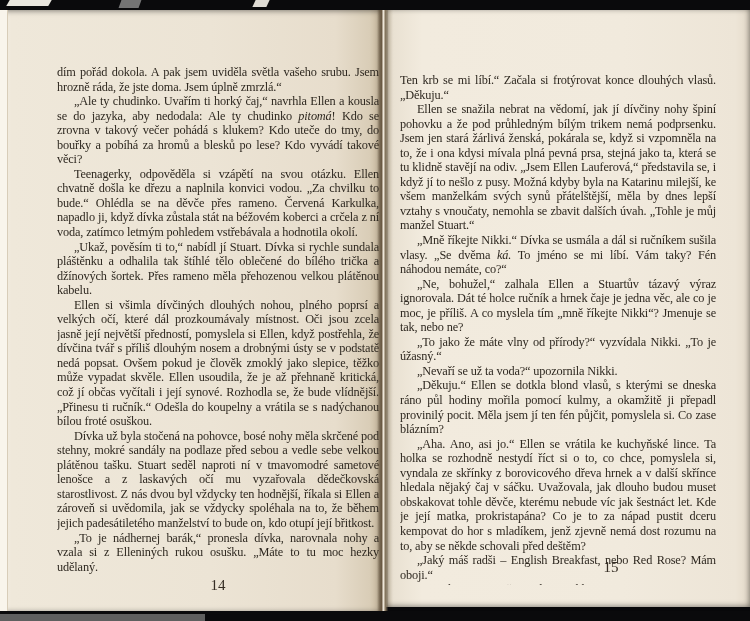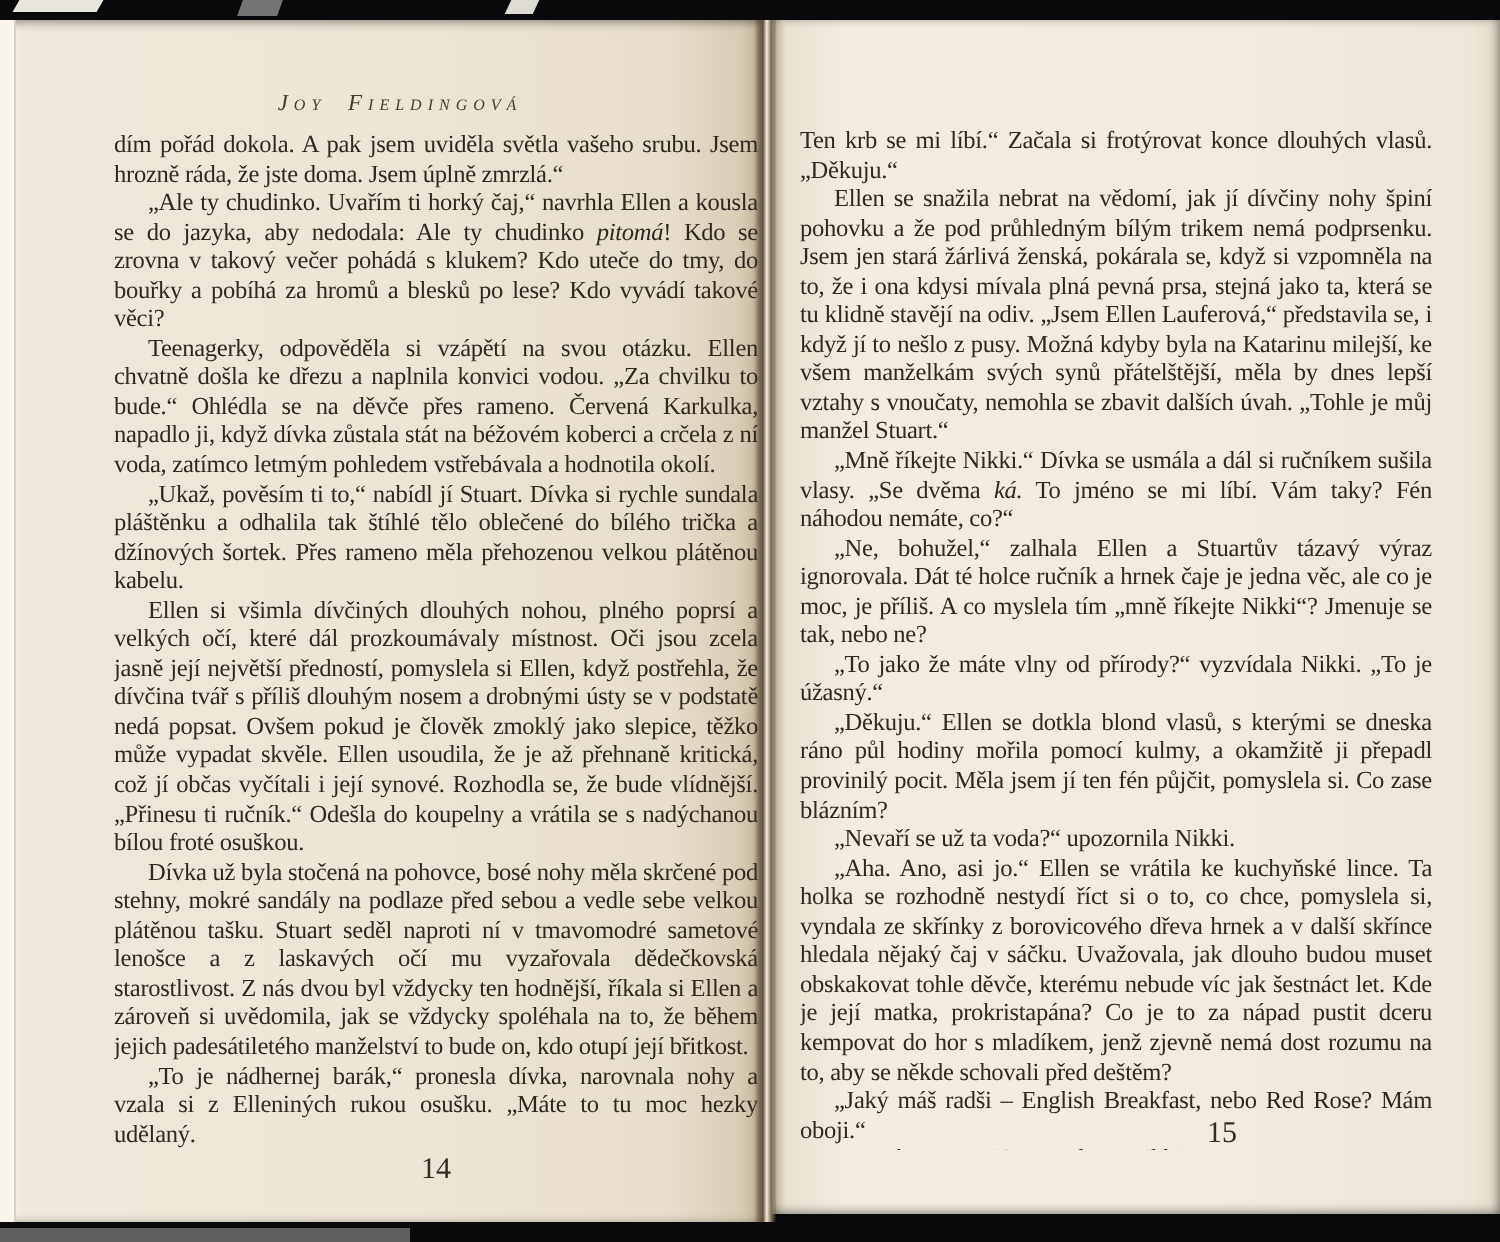--- a/index.html
+++ b/index.html
@@ -48,59 +48,58 @@
   }
   .page-left  .running-header { left:40px; width:320px; }
   .page-right .running-header { left:14px; width:316px; }
 
   .page-body {
     position:absolute; top:55px; overflow:hidden;
     font-size:12.3px; line-height:14.55px; letter-spacing:-0.15px;
     color:#2e2820; text-align:justify;
   }
   .page-left  .page-body { left:57px; width:322px; height:512px; }
-  .page-right .page-body { left:14px; width:316px; height:512px; }
+  .page-right .page-body { left:14px; width:316px; height:512px;margin-top:10px; }
 
   .para { margin:0; text-indent:17px; }
   .para.noindent { text-indent:0; }
 
   .page-number {
     position:absolute; font-size:15px; color:#35productive2d24; color:#352d24; text-align:center;
   }
   .page-left  .page-number { top:567px; left:57px;  width:322px; }
   .page-right .page-number { top:551px; left:100px; width:250px; }
 </style>
 </head>
 <body>
 
 <div class="scan">
 
   <div class="page page-left">
-    <div class="running-header">Joy Fieldingová</div>
     <div class="page-body" id="left-page-body">
         <p class="para noindent">dím pořád dokola. A pak jsem uviděla světla vašeho srubu. Jsem hrozně ráda, že jste doma. Jsem úplně zmrzlá.“</p>
         <p class="para">„Ale ty chudinko. Uvařím ti horký čaj,“ navrhla Ellen a kousla se do jazyka, aby nedodala: Ale ty chudinko <i>pitomá</i>! Kdo se zrovna v takový večer pohádá s klukem? Kdo uteče do tmy, do bouřky a pobíhá za hromů a blesků po lese? Kdo vyvádí takové věci?</p>
         <p class="para">Teenagerky, odpověděla si vzápětí na svou otázku. Ellen chvatně došla ke dřezu a naplnila konvici vodou. „Za chvilku to bude.“ Ohlédla se na děvče přes rameno. Červená Karkulka, napadlo ji, když dívka zůstala stát na béžovém koberci a crčela z ní voda, zatímco letmým pohledem vstřebávala a hodnotila okolí.</p>
         <p class="para">„Ukaž, pověsím ti to,“ nabídl jí Stuart. Dívka si rychle sundala pláštěnku a odhalila tak štíhlé tělo oblečené do bílého trička a džínových šortek. Přes rameno měla přehozenou velkou plátěnou kabelu.</p>
         <p class="para">Ellen si všimla dívčiných dlouhých nohou, plného poprsí a velkých očí, které dál prozkoumávaly místnost. Oči jsou zcela jasně její největší předností, pomyslela si Ellen, když postřehla, že dívčina tvář s příliš dlouhým nosem a drobnými ústy se v podstatě nedá popsat. Ovšem pokud je člověk zmoklý jako slepice, těžko může vypadat skvěle. Ellen usoudila, že je až přehnaně kritická, což jí občas vyčítali i její synové. Rozhodla se, že bude vlídnější. „Přinesu ti ručník.“ Odešla do koupelny a vrátila se s nadýchanou bílou froté osuškou.</p>
         <p class="para">Dívka už byla stočená na pohovce, bosé nohy měla skrčené pod stehny, mokré sandály na podlaze před sebou a vedle sebe velkou plátěnou tašku. Stuart seděl naproti ní v tmavomodré sametové lenošce a z laskavých očí mu vyzařovala dědečkovská starostlivost. Z nás dvou byl vždycky ten hodnější, říkala si Ellen a zároveň si uvědomila, jak se vždycky spoléhala na to, že během jejich padesátiletého manželství to bude on, kdo otupí její břitkost.</p>
         <p class="para">„To je nádhernej barák,“ pronesla dívka, narovnala nohy a vzala si z Elleniných rukou osušku. „Máte to tu moc hezky udělaný.</p>
       </div>
     <div class="page-number">14</div>
   </div>
 
   <div class="page page-right">
     <div class="page-body" id="right-page-body">
         <p class="para noindent">Ten krb se mi líbí.“ Začala si frotýrovat konce dlouhých vlasů. „Děkuju.“</p>
         <p class="para">Ellen se snažila nebrat na vědomí, jak jí dívčiny nohy špiní pohovku a že pod průhledným bílým trikem nemá podprsenku. Jsem jen stará žárlivá ženská, pokárala se, když si vzpomněla na to, že i ona kdysi mívala plná pevná prsa, stejná jako ta, která se tu klidně stavějí na odiv. „Jsem Ellen Lauferová,“ představila se, i když jí to nešlo z pusy. Možná kdyby byla na Katarinu milejší, ke všem manželkám svých synů přátelštější, měla by dnes lepší vztahy s vnoučaty, nemohla se zbavit dalších úvah. „Tohle je můj manžel Stuart.“</p>
         <p class="para">„Mně říkejte Nikki.“ Dívka se usmála a dál si ručníkem sušila vlasy. „Se dvěma <i>ká.</i> To jméno se mi líbí. Vám taky? Fén náhodou nemáte, co?“</p>
         <p class="para">„Ne, bohužel,“ zalhala Ellen a Stuartův tázavý výraz ignorovala. Dát té holce ručník a hrnek čaje je jedna věc, ale co je moc, je příliš. A co myslela tím „mně říkejte Nikki“? Jmenuje se tak, nebo ne?</p>
         <p class="para">„To jako že máte vlny od přírody?“ vyzvídala Nikki. „To je úžasný.“</p>
+        <p class="para">„Nevaří se už ta voda?“ upozornila Nikki.</p>
         <p class="para">„Děkuju.“ Ellen se dotkla blond vlasů, s kterými se dneska ráno půl hodiny mořila pomocí kulmy, a okamžitě ji přepadl provinilý pocit. Měla jsem jí ten fén půjčit, pomyslela si. Co zase blázním?</p>
-        <p class="para">„Nevaří se už ta voda?“ upozornila Nikki.</p>
         <p class="para">„Aha. Ano, asi jo.“ Ellen se vrátila ke kuchyňské lince. Ta holka se rozhodně nestydí říct si o to, co chce, pomyslela si, vyndala ze skřínky z borovicového dřeva hrnek a v další skřínce hledala nějaký čaj v sáčku. Uvažovala, jak dlouho budou muset obskakovat tohle děvče, kterému nebude víc jak šestnáct let. Kde je její matka, prokristapána? Co je to za nápad pustit dceru kempovat do hor s mladíkem, jenž zjevně nemá dost rozumu na to, aby se někde schovali před deštěm?</p>
         <p class="para">„Jaký máš radši – English Breakfast, nebo Red Rose? Mám oboji.“</p>
         <p class="para">„Nemáte ovocnej?“ zeptala se Nikki.</p>
       </div>
     <div class="page-number">15</div>
   </div>
 
   <div class="gutter"></div>
 
   <div class="edge-top">

